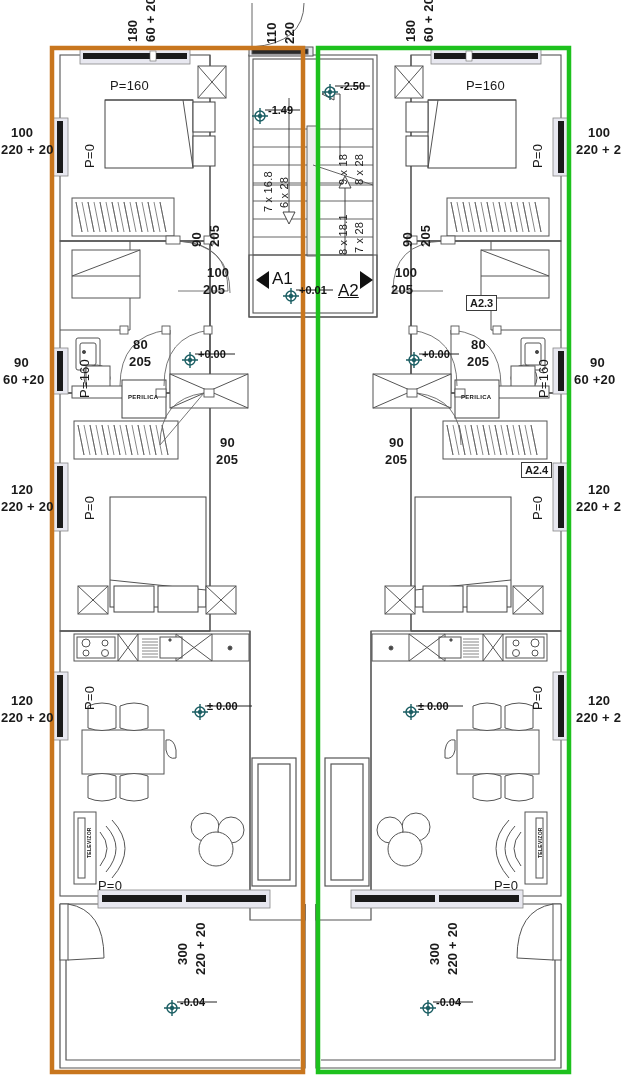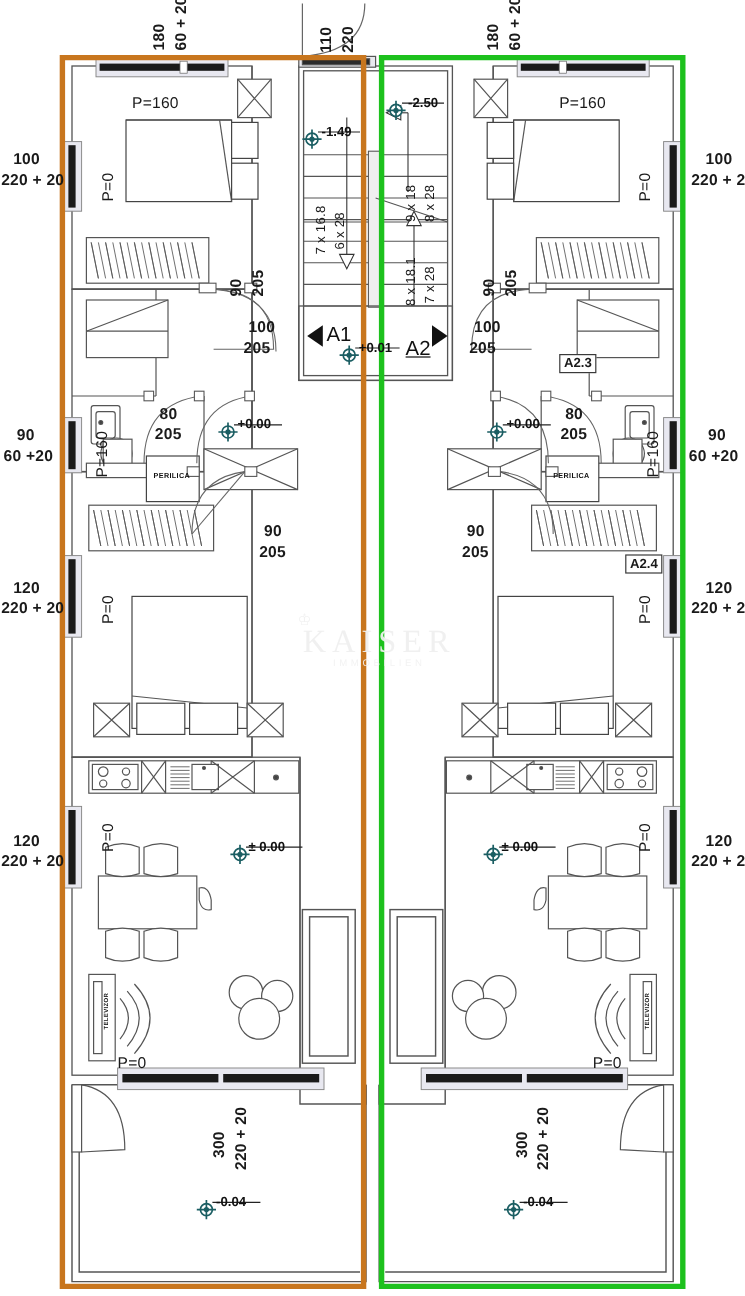--- a/index.html
+++ b/index.html
@@ -517,25 +517,20 @@
           <path d="M-8 0 L8 0 M0 -8 L0 8" stroke="#1b5e63" stroke-width="1.4"></path>
           <circle r="2.2" fill="#1b5e63"></circle>
           <path d="M5 -6 L45 -6" stroke="#222" stroke-width="1"></path>
         </g>
     </g>
 
     <path d="M52 48 L303 48 L303 323 L303 1072 L52 1072 Z" fill="none" stroke="#C8761E" stroke-width="4.5"></path>
     <path d="M569 48 L318 48 L318 323 L318 1072 L569 1072 Z" fill="none" stroke="#1DC11D" stroke-width="4.5"></path>
   </svg>
 
-  <div class="wm">
-    <div class="crown">♔</div>
-    <div class="wm1">KAISER</div>
-    <div class="wm2">IMMOBILIEN</div>
-  </div>
 
   <div class="lbl rot" style="left:126px;top:42px;">180</div>
   <div class="lbl rot" style="left:144px;top:42px;">60 + 20</div>
 
   <div class="lbl rot" style="left:265px;top:44px;">110</div>
   <div class="lbl rot" style="left:283px;top:44px;">220</div>
 
   <div class="lbl rot" style="left:404px;top:42px;">180</div>
   <div class="lbl rot" style="left:422px;top:42px;">60 + 20</div>
 

